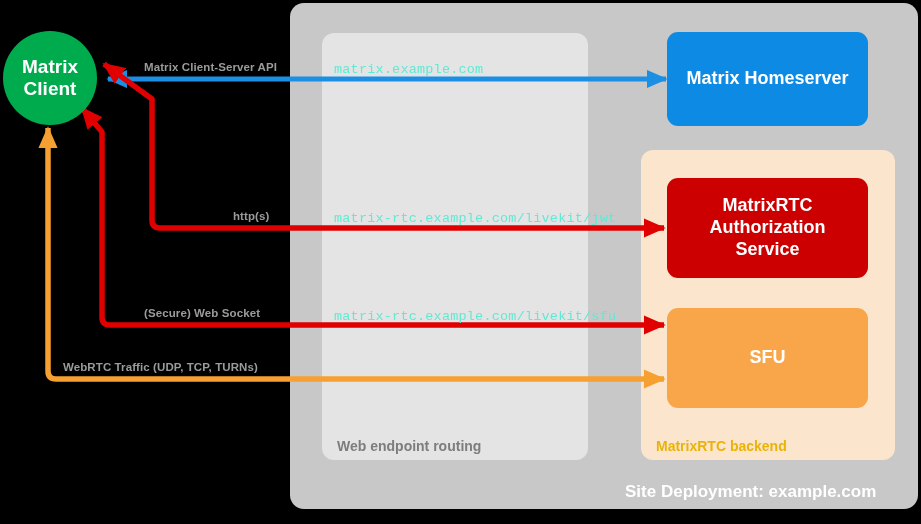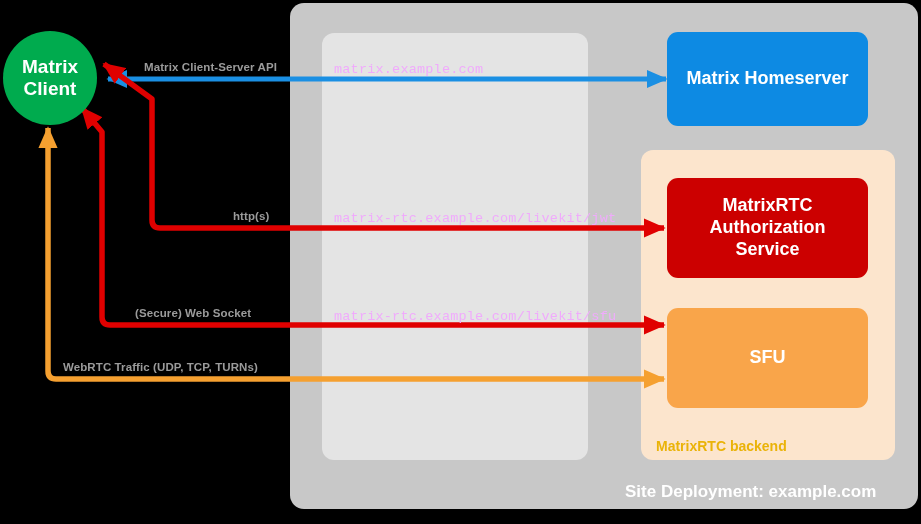--- a/index.html
+++ b/index.html
@@ -30,21 +30,21 @@
   .label-route {
     font-family: "Liberation Sans", sans-serif;
     font-size: 11.5px;
     font-weight: bold;
     color: #9b9b9b;
     letter-spacing: 0.1px;
   }
   .label-mono {
     font-family: "Liberation Mono", monospace;
     font-size: 13.5px;
-    color: #f0abfc;
+    color: #5eead4;
     letter-spacing: 0.2px;
   }
   .panel-caption {
     font-family: "Liberation Sans", sans-serif;
     font-size: 14px;
     font-weight: bold;
     color: #7d7d7d;
   }
   .panel-caption.backend {
     color: #eab308;
@@ -129,28 +129,29 @@
     <span>Authorization</span>
     <span>Service</span>
   </div>
 
   <div class="node-text box-text" style="left:667px; top:308px; width:201px; height:100px;">SFU</div>
 
   <div class="lbl label-route" style="left:144px; top:61px;">Matrix Client-Server API</div>
 
   <div class="lbl label-route" style="left:233px; top:210px;">http(s)</div>
 
-  <div class="lbl label-route" style="left:135px; top:307px;">(Secure) Web Socket</div>
+  <div class="lbl label-route" style="left:144px; top:307px;">(Secure) Web Socket</div>
 
   <div class="lbl label-route" style="left:63px; top:361px;">WebRTC Traffic (UDP, TCP, TURNs)</div>
 
   <div class="lbl label-mono" style="left:334px; top:62px;">matrix.example.com</div>
 
   <div class="lbl label-mono" style="left:334px; top:309px;">matrix-rtc.example.com/livekit/sfu</div>
 
   <div class="lbl label-mono" style="left:334px; top:211px;">matrix-rtc.example.com/livekit/jwt</div>
 
+  <div class="lbl panel-caption" style="left:337px; top:438px;">Web endpoint routing</div>
 
   <div class="lbl panel-caption backend" style="left:656px; top:438px;">MatrixRTC backend</div>
 
   <div class="lbl site-caption" style="left:625px; top:482px;">Site Deployment: example.com</div>
 
 </div>
 
 </body></html>

